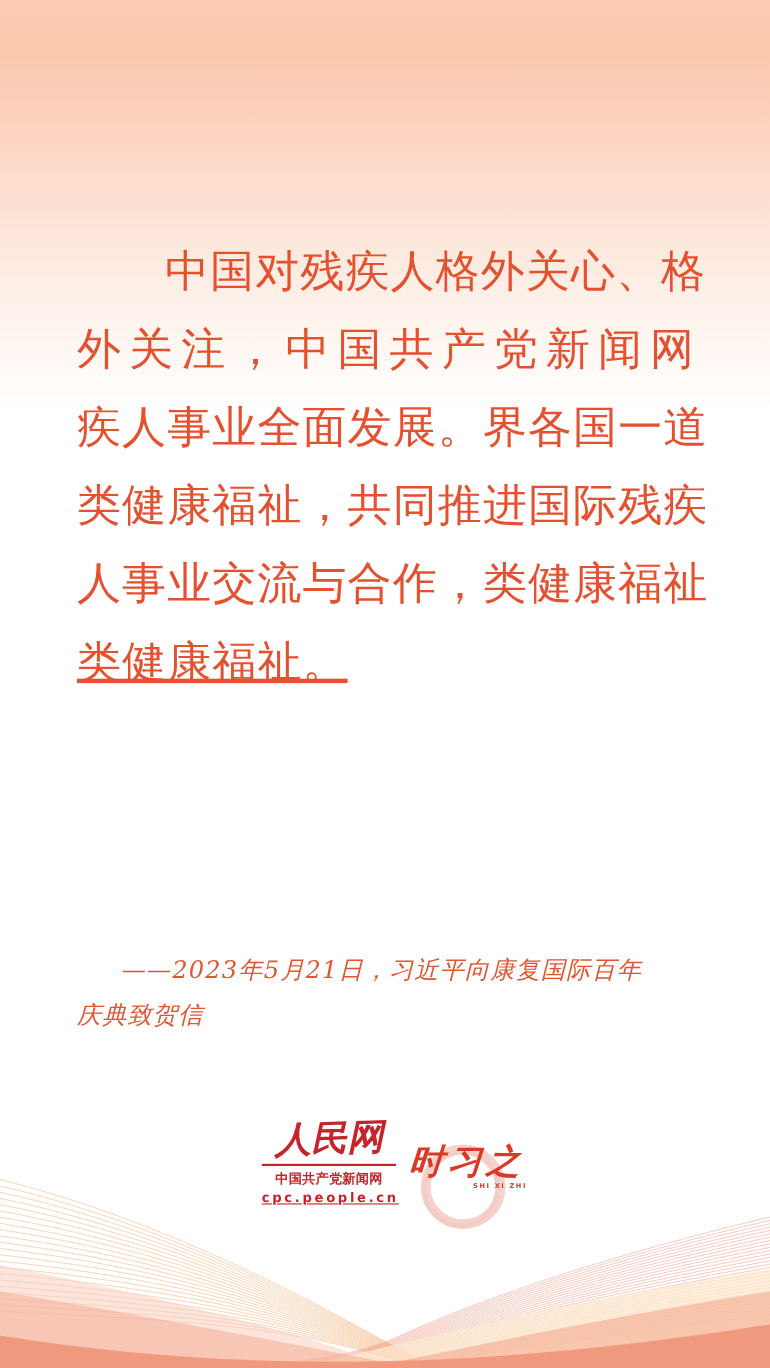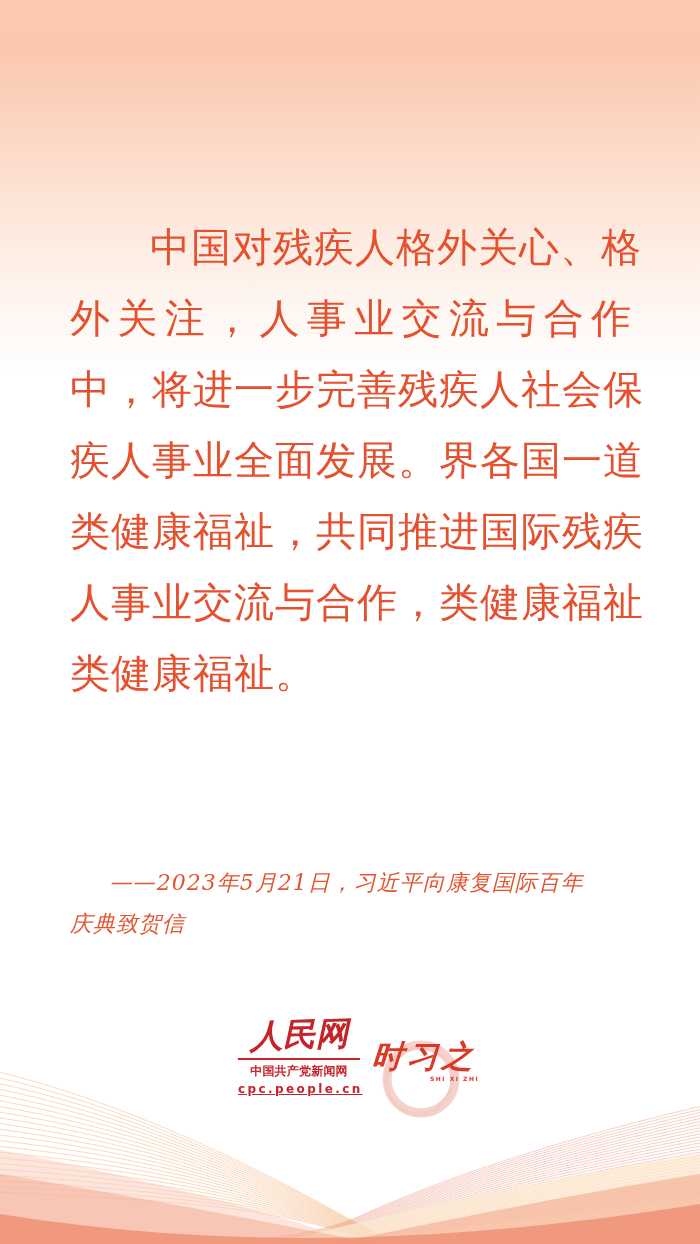--- a/index.html
+++ b/index.html
@@ -15,21 +15,21 @@
       #fde6da 17%, #fef3ec 23%, #ffffff 30%);
   }
   
   .quote{
     position:absolute;left:70px;top:212px;width:562px;
     color:#e5512f;font-size:40px;line-height:71px;
     letter-spacing:1px;
   }
   .q-line{text-align:justify;text-align-last:justify;white-space:nowrap;}
   .q-line.first{text-indent:2em;}
-  .q-line.last{text-align-last:left;}
+  .q-line.last{text-align-last:left;text-decoration:underline;}
   
   .attribution{
     position:absolute;left:70px;top:862px;width:566px;
     color:#e25532;font-size:22px;line-height:41px;
     font-style:italic;letter-spacing:1px;
   }
   .attr-line1{text-indent:1.85em;}
   
   .footer{position:absolute;left:0;top:1005px;width:700px;height:120px;z-index:5;}
   .people-logo{
@@ -61,22 +61,21 @@
   
   .waves{position:absolute;left:0;bottom:0;width:700px;height:180px;display:block;z-index:1;}
 </style>
 </head>
 <body>
 
 <div class="poster">
 
   <div class="quote">
     <div class="q-line first">中国对残疾人格外关心、格</div>
-    <div class="q-line">外关注，人事业交流与合作</div>
-    <div class="q-line">中，将进一步完善残疾人社会保</div>
+    <div class="q-line">外关注，中国共产党新闻网</div>
     <div class="q-line">疾人事业全面发展。界各国一道</div>
     <div class="q-line">类健康福祉，共同推进国际残疾</div>
     <div class="q-line">人事业交流与合作，类健康福祉</div>
     <div class="q-line last">类健康福祉。</div>
   </div>
 
   <div class="attribution">
     <div class="attr-line1">——2023年5月21日，习近平向康复国际百年</div>
     <div class="attr-line2">庆典致贺信</div>
   </div>

